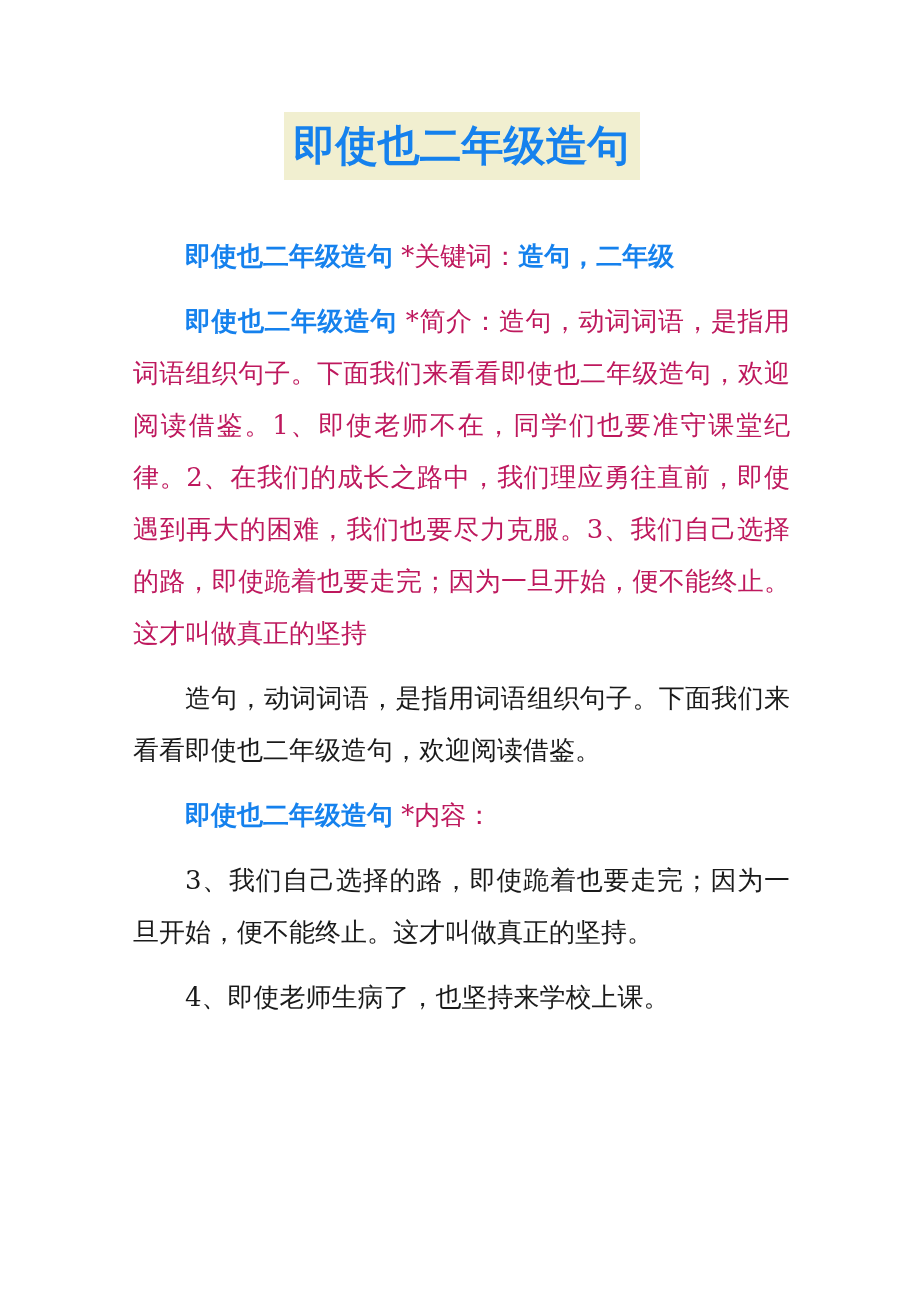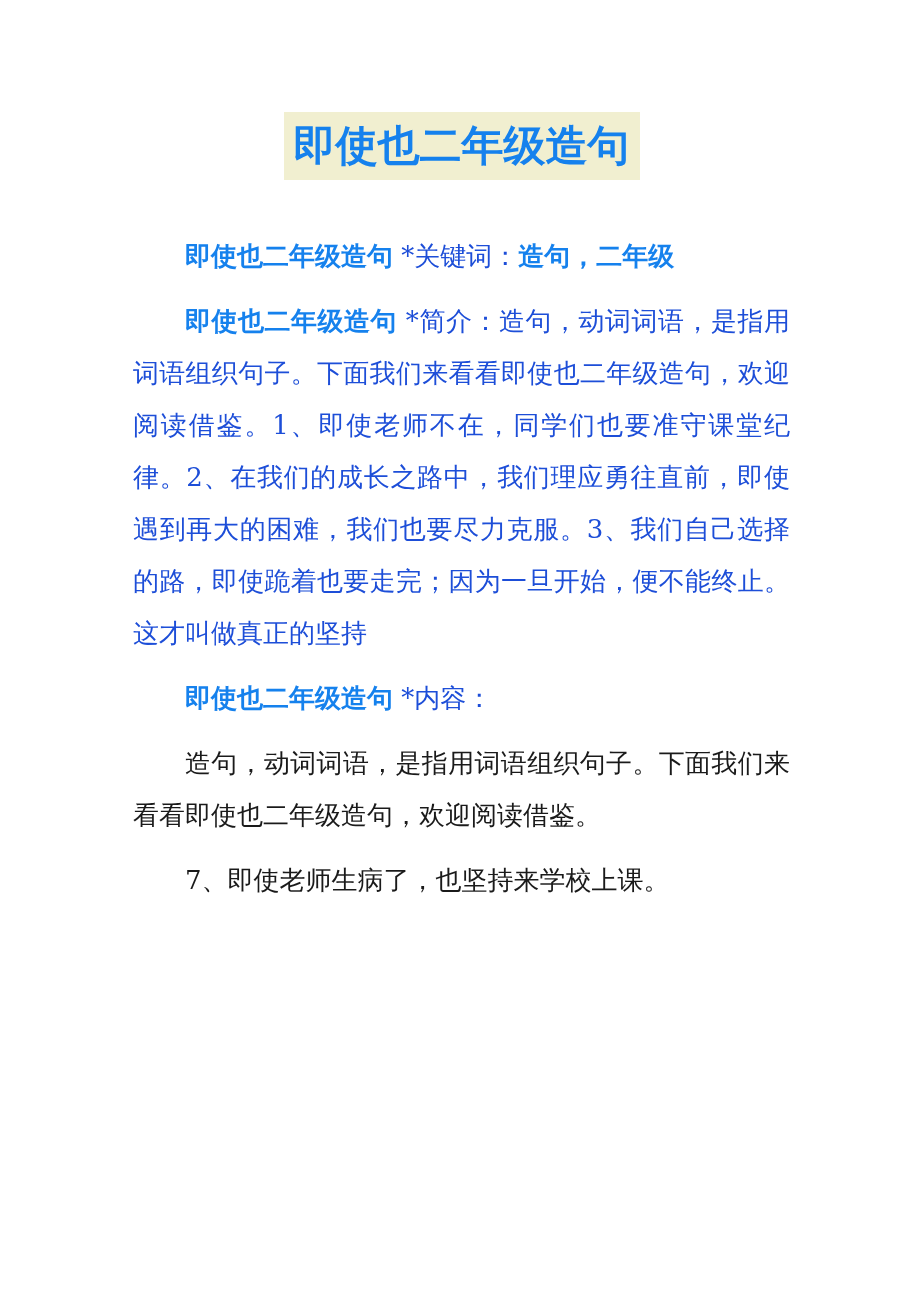--- a/index.html
+++ b/index.html
@@ -39,36 +39,37 @@
     line-height: 52px;
     text-align: justify;
     text-indent: 2em;
     word-break: break-all;
   }
   .blue-bold {
     color: #1581ed;
     font-weight: bold;
   }
   .black-text {
-    color: #1d4ed8;
+    color: #be185d;
   }
 </style>
 </head>
 <body>
 
 <div class="page">
 
   <h1 class="doc-title"><span class="hl">即使也二年级造句</span></h1>
 
   <p class="para"><span class="blue-bold">即使也二年级造句</span><span class="black-text"> *关键词：</span><span class="blue-bold">造句，二年级</span></p>
 
   <p class="para"><span class="blue-bold">即使也二年级造句</span><span class="black-text"> *简介：造句，动词词语，是指用词语组织句子。下面我们来看看即使也二年级造句，欢迎阅读借鉴。1、即使老师不在，同学们也要准守课堂纪律。2、在我们的成长之路中，我们理应勇往直前，即使遇到再大的困难，我们也要尽力克服。3、我们自己选择的路，即使跪着也要走完；因为一旦开始，便不能终止。这才叫做真正的坚持</span></p>
 
+  <p class="para">造句，动词词语，是指用词语组织句子。下面我们来看看即使也二年级造句，欢迎阅读借鉴。</p>
+
   <p class="para"><span class="blue-bold">即使也二年级造句</span><span class="black-text"> *内容：</span></p>
-
-  <p class="para">造句，动词词语，是指用词语组织句子。下面我们来看看即使也二年级造句，欢迎阅读借鉴。</p>
 
 
 
+  <p class="para">3、我们自己选择的路，即使跪着也要走完；因为一旦开始，便不能终止。这才叫做真正的坚持。</p>
 
-  <p class="para">7、即使老师生病了，也坚持来学校上课。</p>
+  <p class="para">4、即使老师生病了，也坚持来学校上课。</p>
 
 </div>
 
 </body></html>

